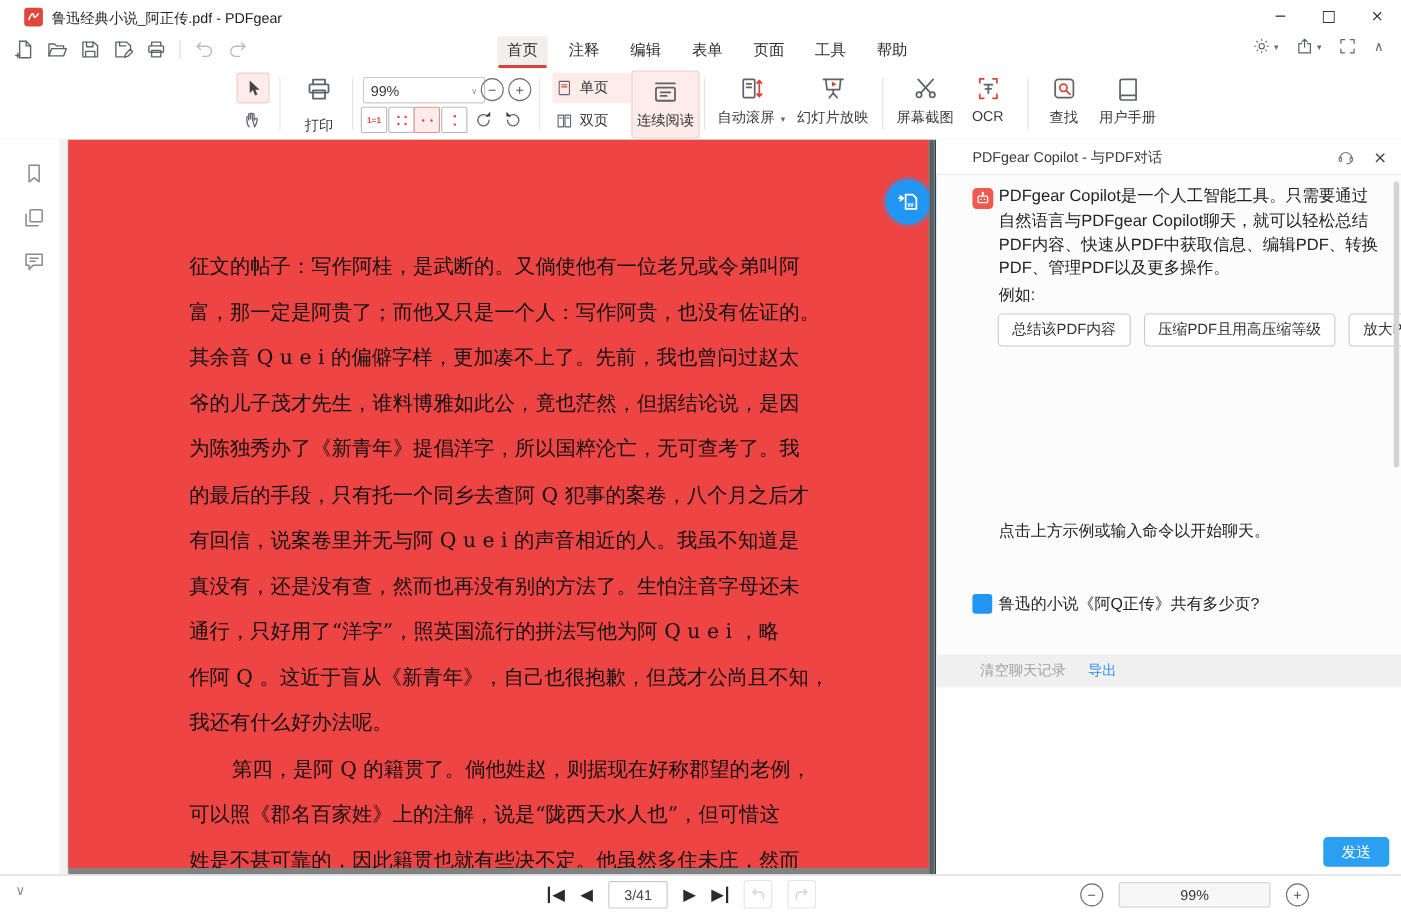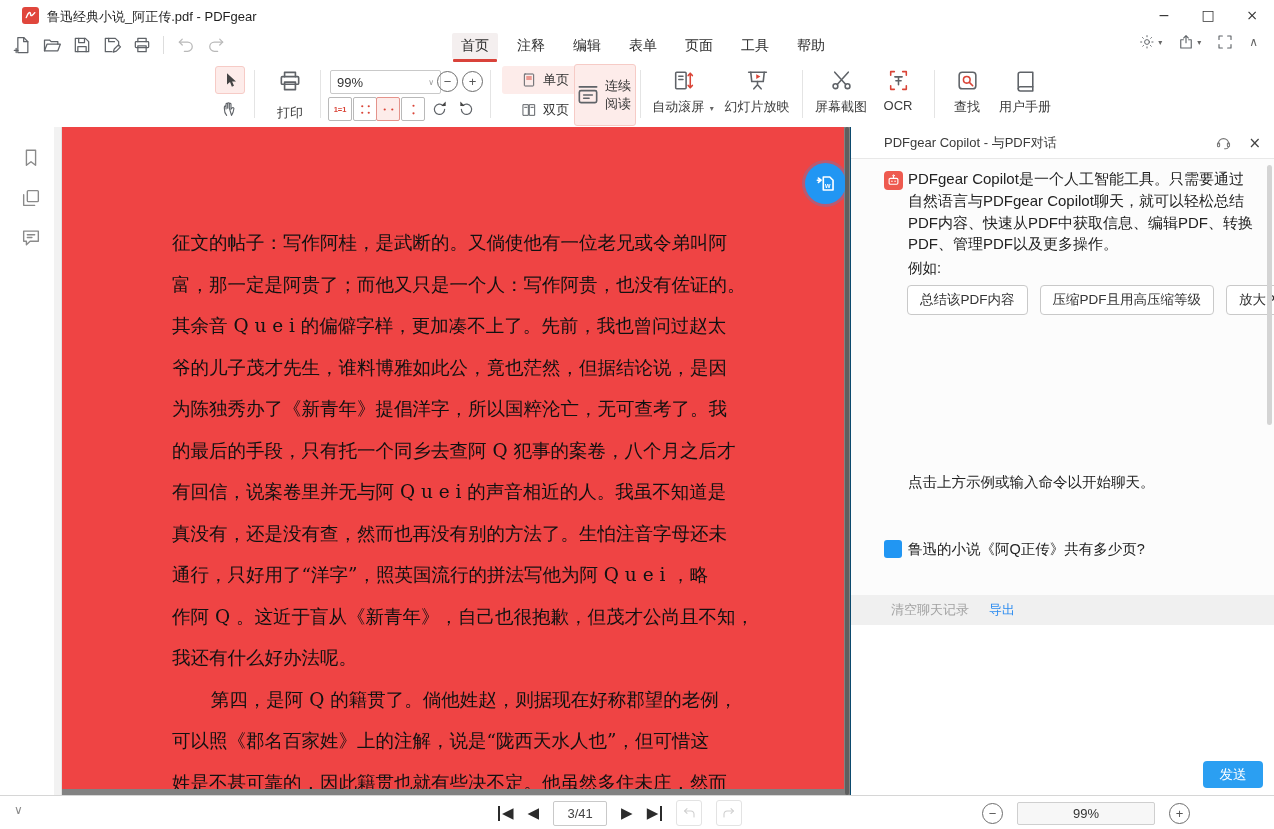--- a/index.html
+++ b/index.html
@@ -40,23 +40,23 @@
   .glabel{font-size:13px;color:#3c3c3c;white-space:nowrap;text-align:center;}
   .combo{left:330px;top:8px;width:97px;height:22px;border:1px solid #c9c9c9;border-radius:2px;
          display:flex;align-items:center;font-size:13px;color:#333;padding:0 6px;justify-content:space-between;background:#fff;}
   .combo .caret{font-size:8px;color:#999;}
   .circ{width:19px;height:19px;border:1.4px solid #6d6d6d;border-radius:50%;display:flex;align-items:center;
         justify-content:center;font-size:13px;color:#555;line-height:1;}
   .fitbtn{top:35px;width:22px;height:22px;border:1px solid #b9b9b9;border-radius:2px;background:#fff;
           display:flex;align-items:center;justify-content:center;}
   .fitbtn.sel{background:#fdecea;border-color:#e4938b;}
   .fit11{font-size:7.5px;color:#da4437;font-weight:bold;letter-spacing:0;}
-  .pagebtn{left:502px;width:68px;height:26px;display:flex;align-items:center;gap:6px;padding-left:18px;
+  .pagebtn{left:502px;width:68px;height:26px;display:flex;align-items:center;gap:6px;padding-left:2px;
            font-size:13px;color:#333;border-radius:3px;border:1px solid transparent;}
-  .contbtn{left:574px;top:2px;width:60px;height:60px;display:flex;align-items:center;
+  .contbtn{left:574px;top:2px;width:60px;height:60px;display:flex;flex-direction:column;align-items:center;
            justify-content:center;gap:4px;font-size:13px;border-radius:3px;}
   .rgroup{top:6px;display:flex;flex-direction:column;align-items:center;gap:5px;}
   
   .sidebar{left:0;top:127px;width:61px;height:668px;background:#fff;border-right:1px solid #e0e0e0;}
   .sbicon{left:19px;width:24px;height:24px;}
   .sbstrip{right:0;top:0;width:7px;height:668px;background:#f2f2f2;}
   
   .docarea{left:62px;top:127px;width:788px;height:668px;background:#828282;overflow:hidden;}
   .page{position:absolute;left:0;top:0;width:782px;height:662px;background:#ef4444;overflow:hidden;}
   .doc-text{position:absolute;left:110px;top:95px;font-family:"DejaVu Serif","Liberation Serif",serif;

